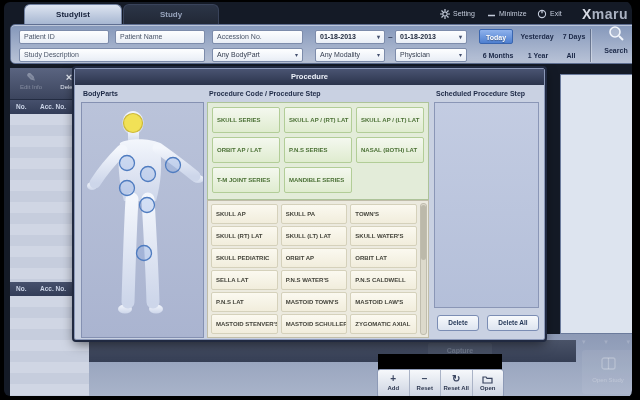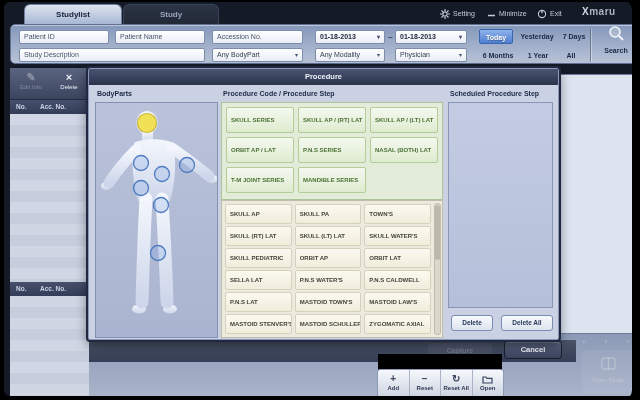--- a/index.html
+++ b/index.html
@@ -6,21 +6,21 @@
   *{box-sizing:border-box;font-family:"Liberation Sans",sans-serif;}
   .stage{position:relative;width:632px;height:400px;background:#000;overflow:hidden;border-radius:10px;}
   .app{position:absolute;left:4px;top:2px;width:632px;height:394px;background:#141a26;border-radius:6px;overflow:hidden;}
 
   
   .tab{position:absolute;top:2px;height:20px;text-align:center;line-height:20px;font-size:8px;font-weight:bold;border-radius:6px 6px 0 0;cursor:default;}
   .tab-active{left:20px;width:98px;background:linear-gradient(180deg,#dde4f0,#a7b7d2);color:#15203a;border:1px solid #6f7f9f;border-bottom:none;}
   .tab-inactive{left:119px;width:96px;background:linear-gradient(180deg,#2c3547,#212836);color:#97a3bc;border:1px solid #39435a;border-bottom:none;}
   .sysgrp{position:absolute;top:5px;height:13px;display:flex;align-items:center;gap:3px;color:#c3cbda;font-size:7px;}
   .sysgrp svg{display:block;}
-  .logo{position:absolute;top:4px;left:578px;font-size:10px;font-weight:bold;color:#aab2c2;letter-spacing:0.5px;}
+  .logo{position:absolute;top:4px;left:578px;font-size:14px;font-weight:bold;color:#aab2c2;letter-spacing:0.5px;}
   .logo b{color:#d7dbe4;}
 
   
   .search-panel{position:absolute;left:6px;top:22px;width:628px;height:40px;border-radius:5px;border:1px solid #5f6f92;background:linear-gradient(180deg,#8497ba,#b9c3d7);box-shadow:inset 0 1px 0 rgba(255,255,255,.45);}
   .fld{position:absolute;height:14px;background:linear-gradient(180deg,#fdfeff,#e9eef6);border:1px solid #7d8cab;border-radius:2px;font-size:7px;color:#4a5568;line-height:12px;padding:0 4px;overflow:hidden;white-space:nowrap;}
   .combo{display:flex;justify-content:space-between;align-items:center;color:#333c4e;}
   .combo .arr{font-size:6px;color:#44506e;margin-left:3px;}
   .datefld{color:#20293c;font-weight:bold;}
   .tilde{position:absolute;font-size:8px;color:#2a3550;font-weight:bold;}
   .qbtn{position:absolute;font-size:7px;font-weight:bold;color:#1b2847;text-align:center;line-height:15px;height:15px;border-radius:2px;}
@@ -48,21 +48,21 @@
   .bottom-toolbar{position:absolute;left:373px;top:367px;width:127px;height:29px;background:linear-gradient(180deg,#f6f8fb,#ccd3e1);border:1px solid #8d9ab6;border-radius:3px;display:flex;}
   .bt-item{flex:1;text-align:center;color:#2e3850;border-right:1px solid #aab3c6;padding-top:2px;}
   .bt-item:last-child{border-right:none;}
   .bt-item .ic{display:block;height:13px;line-height:13px;font-size:10px;font-weight:bold;color:#3a4560;}
   .bt-item .tx{display:block;font-size:6px;font-weight:bold;}
   .chevrons{position:absolute;left:572px;top:336px;width:60px;height:12px;display:flex;justify-content:space-between;padding:0 6px;color:rgba(255,255,255,.18);font-size:7px;}
   .open-study{position:absolute;left:578px;top:348px;width:52px;height:44px;border-radius:3px;background:rgba(255,255,255,.06);text-align:center;padding-top:6px;}
   .open-study .tx{display:block;font-size:6px;color:rgba(255,255,255,.28);margin-top:3px;}
 
   
-  .dialog{position:absolute;left:84px;top:66px;width:471px;height:272px;background:#c9d1e2;border:1px solid #8b98b8;outline:2px solid #202940;border-radius:2px;box-shadow:0 4px 12px rgba(0,0,0,.55);}
+  .dialog{position:absolute;left:70px;top:66px;width:471px;height:272px;background:#c9d1e2;border:1px solid #8b98b8;outline:2px solid #202940;border-radius:2px;box-shadow:0 4px 12px rgba(0,0,0,.55);}
   .dlg-title{position:absolute;left:0;top:0;width:100%;height:16px;background:linear-gradient(180deg,#4a5472,#2b344c);color:#eef2fa;font-size:7.5px;font-weight:bold;text-align:center;line-height:16px;}
   .dlg-label{position:absolute;font-size:7px;font-weight:bold;color:#1d2946;}
   .body-panel{position:absolute;left:6px;top:33px;width:123px;height:236px;background:linear-gradient(180deg,#bac3da,#aab4d0);border:1px solid #8591b2;}
   .proc-panel{position:absolute;left:132px;top:33px;width:222px;height:236px;}
   .green-sec{position:absolute;left:0;top:0;width:222px;height:98px;background:#e3ecd9;border:1px solid #adc399;display:grid;grid-template-columns:repeat(3,1fr);grid-auto-rows:26px;gap:4px;padding:4px;}
   .gbtn{background:linear-gradient(180deg,#f4f8ef,#dfeccf);border:1px solid #b2cd97;border-radius:2px;color:#4a7034;font-size:6px;font-weight:bold;display:flex;align-items:center;padding-left:4px;overflow:hidden;white-space:nowrap;}
   .cream-sec{position:absolute;left:0;top:98px;width:222px;height:138px;background:#eceadf;border:1px solid #c0bda9;display:grid;grid-template-columns:repeat(3,1fr);grid-auto-rows:20px;gap:2px 3px;padding:3px 11px 3px 3px;}
   .cbtn{background:linear-gradient(180deg,#fbf9f0,#f1eddc);border:1px solid #d5d1bb;border-radius:2px;color:#43433a;font-size:6px;font-weight:bold;display:flex;align-items:center;padding-left:4px;overflow:hidden;white-space:nowrap;}
   .scrollbar{position:absolute;right:2px;top:101px;width:7px;height:132px;background:#dcd9cb;border:1px solid #c0bdae;border-radius:3px;}
   .thumb{position:absolute;left:0;top:1px;width:5px;height:55px;background:#bcb9aa;border-radius:3px;}
@@ -172,21 +172,20 @@
         <span style="left:6px;">No.</span>
         <span style="left:30px;">Acc. No.</span>
       </div>
       <div class="lp-rows" style="top:228px;height:100px;"></div>
     </div>
 
     <div class="page-lower"></div>
     <div class="right-panel"></div>
     <div class="dark-band"></div>
     <div class="capture-btn">Capture</div>
-    <div class="cancel-btn">Cancel</div>
     <div class="chevrons">
       <span>▾</span>
       <span>▾</span>
       <span>▾</span>
     </div>
     <div class="black-rect"></div>
     <div class="bottom-toolbar">
       <div class="bt-item">
         <span class="ic">+</span>
         <span class="tx">Add</span>

